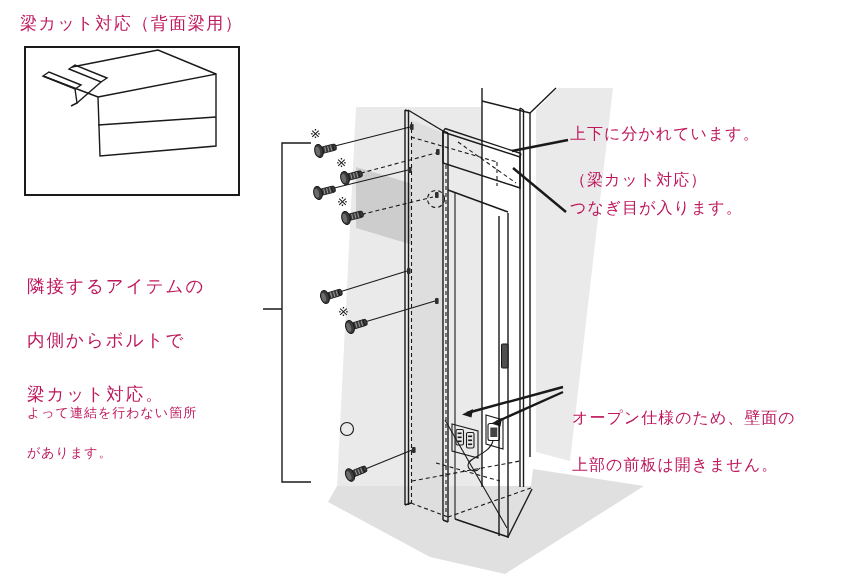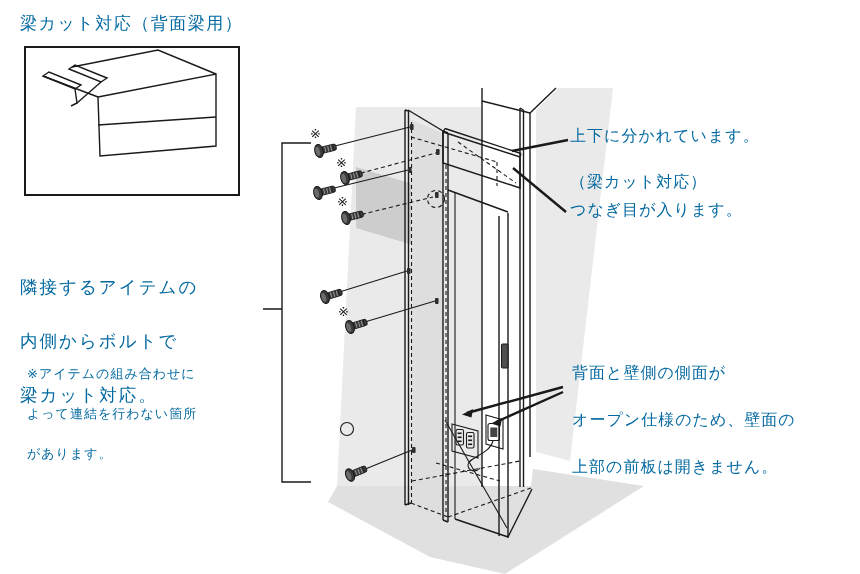--- a/index.html
+++ b/index.html
@@ -1,22 +1,22 @@
 <!DOCTYPE html>
 <html><head>
 <meta charset="utf-8">
 <style>
   html,body{margin:0;padding:0;background:#fff;}
   .stage{position:relative;width:860px;height:574px;background:#ffffff;overflow:hidden;
          font-family:"DejaVu Sans",sans-serif;color:#1a1a1a;}
   .stage svg{position:absolute;left:0;top:0;}
-  .txt{position:absolute;white-space:pre;color:#0369a1;}
+  .txt{position:absolute;white-space:pre;color:#be185d;font-family:Liberation Mono, monospace;}
   .title{left:20px;top:12px;font-size:17px;letter-spacing:1.5px;font-weight:500;}
   .beam-box{position:absolute;left:24px;top:46px;width:212px;height:146px;border:2px solid #1a1a1a;background:#fff;}
-  .left-main{left:20px;top:274px;font-size:17.5px;line-height:27px;letter-spacing:2px;font-weight:500;}
+  .left-main{left:27px;top:274px;font-size:17.5px;line-height:27px;letter-spacing:2px;font-weight:500;}
   .left-note{left:27px;top:364px;font-size:13px;line-height:20px;letter-spacing:1px;}
   .r-top{left:570px;top:124px;font-size:16px;line-height:23px;letter-spacing:1px;}
   .r-mid{left:570px;top:198px;font-size:16px;line-height:23px;letter-spacing:1px;text-align:right;}
   .r-bot{left:572px;top:361px;font-size:16px;line-height:23.5px;letter-spacing:1px;}
   .ln{stroke:#1a1a1a;stroke-width:1.4;fill:none;}
   .ln-thin{stroke:#1a1a1a;stroke-width:1.1;fill:none;}
   .ln-dash{stroke:#1a1a1a;stroke-width:1.1;fill:none;stroke-dasharray:4 3;}
   .ln-thick{stroke:#1a1a1a;stroke-width:2.4;fill:none;}
   .ast{font-size:13px;fill:#1a1a1a;font-family:"DejaVu Sans",sans-serif;}
 </style>
@@ -155,27 +155,27 @@
       <path class="ln" fill="#ffffff" d="M72,49 L190,26 L190,98 L74,108 Z"></path>
       <path class="ln" d="M49,41 L51,55 L45,58"></path>
       <path class="ln" d="M72,77 L190,69"></path>
     </svg>
   </div>
 
   <div class="txt left-main"><span>隣接するアイテムの</span><br>
 <span>内側からボルトで</span><br>
 <span>梁カット対応。</span></div>
 
-  <div class="txt left-note"><span>※アイテムの組み合わせに</span><br>
+  <div class="txt left-note"><br>
 <span>よって連結を行わない箇所</span><br>
 <span>があります。</span></div>
 
   <div class="txt r-top"><span>上下に分かれています。</span><br>
 <span>（梁カット対応）</span></div>
 
   <div class="txt r-mid"><span>つなぎ目が入ります。</span><br>
 </div>
 
-  <div class="txt r-bot"><span>背面と壁側の側面が</span><br>
+  <div class="txt r-bot"><br>
 <span>オープン仕様のため、壁面の</span><br>
 <span>上部の前板は開きません。</span></div>
 
 </div>
 
 </body></html>

